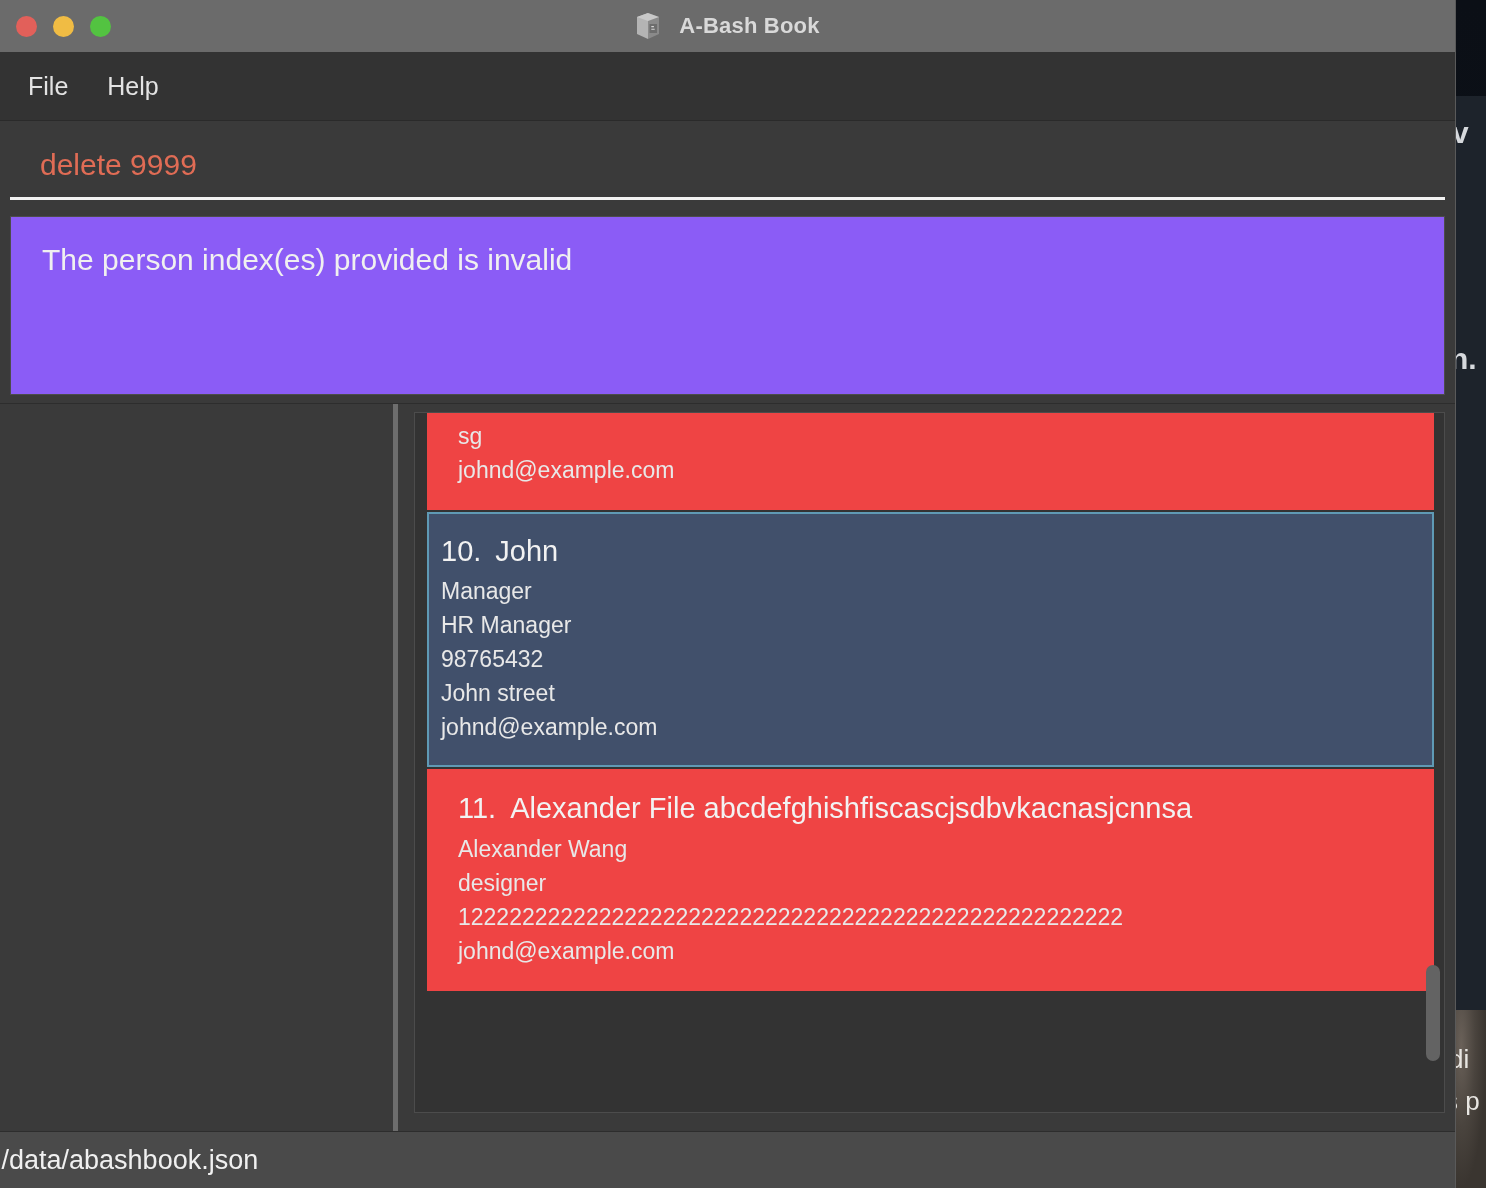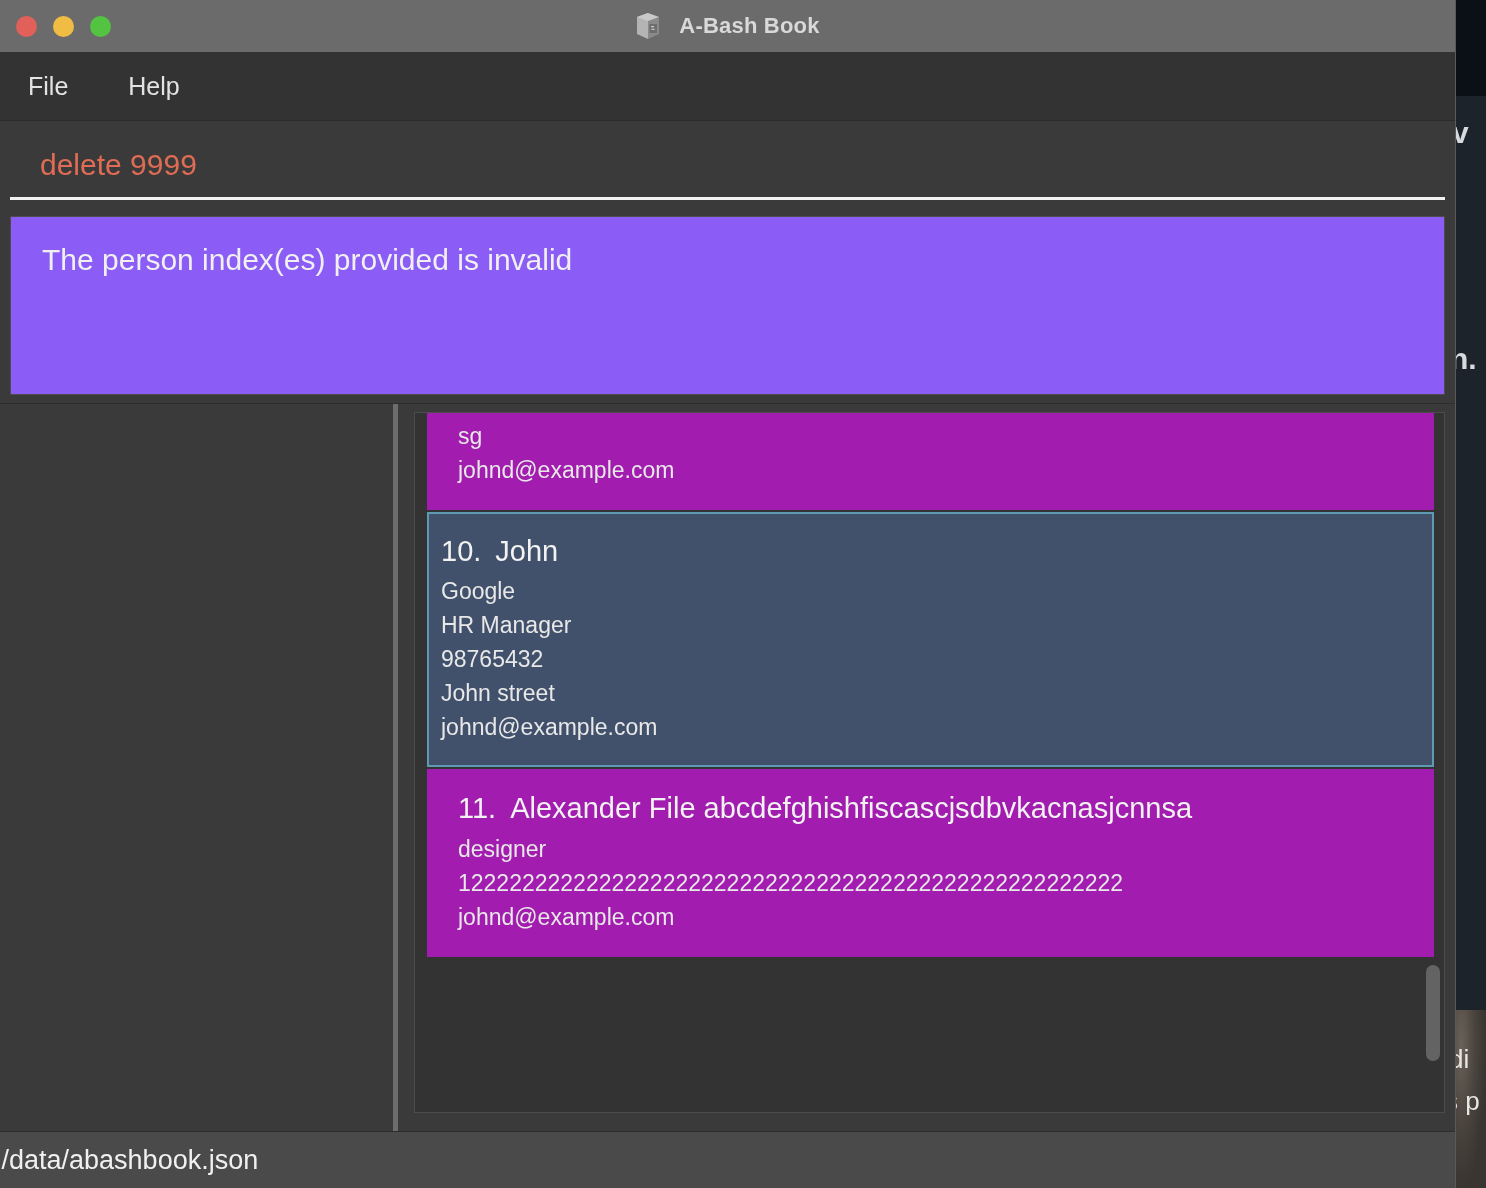--- a/index.html
+++ b/index.html
@@ -107,21 +107,21 @@
 
   
   #menu-bar {
     height: 69px;
     flex: 0 0 69px;
     background: #333333;
     border-bottom: 1px solid #2a2a2a;
     display: flex;
     align-items: center;
     padding-left: 26px;
-    gap: 56px;
+    gap: 35px;
   }
   .menu-item {
     color: #e3e3e3;
     font-size: 25px;
     line-height: 1;
     padding: 4px 2px;
     cursor: default;
   }
 
   
@@ -201,21 +201,21 @@
     position: relative;
     overflow: hidden;
     padding: 12px 10px 0 12px;
   }
   #person-list {
     position: relative;
     margin-top: -68px;      
   }
 
   .person-card {
-    background: #a21caf;
+    background: #ef4444;
     border: 1px solid transparent;
     padding: 20px 24px 22px 30px;
     margin-bottom: 2px;
   }
   .person-card.selected {
     background: #41506b;
     border: 2px solid #5f9ab5;
     padding: 19px 23px 21px 12px;
   }
   .person-title {
@@ -334,31 +334,32 @@
               <span class="idx"></span><span></span>
             </div>
             <div class="person-line">sg</div>
             <div class="person-line">johnd@example.com</div>
           </div>
 
           <div class="person-card selected">
             <div class="person-title">
               <span class="idx">10.</span><span>John</span>
             </div>
-            <div class="person-line">Google</div>
+            <div class="person-line">Manager</div>
             <div class="person-line">HR Manager</div>
             <div class="person-line">98765432</div>
             <div class="person-line">John street</div>
             <div class="person-line">johnd@example.com</div>
           </div>
 
           <div class="person-card">
             <div class="person-title">
               <span class="idx">11.</span><span>Alexander File abcdefghishfiscascjsdbvkacnasjcnnsa</span>
             </div>
+            <div class="person-line">Alexander Wang</div>
             <div class="person-line">designer</div>
             <div class="person-line">1222222222222222222222222222222222222222222222222222</div>
             <div class="person-line">johnd@example.com</div>
           </div>
 
         </div>
 
         <div id="list-scrollbar">
           <div id="list-scrollthumb"></div>
         </div>

